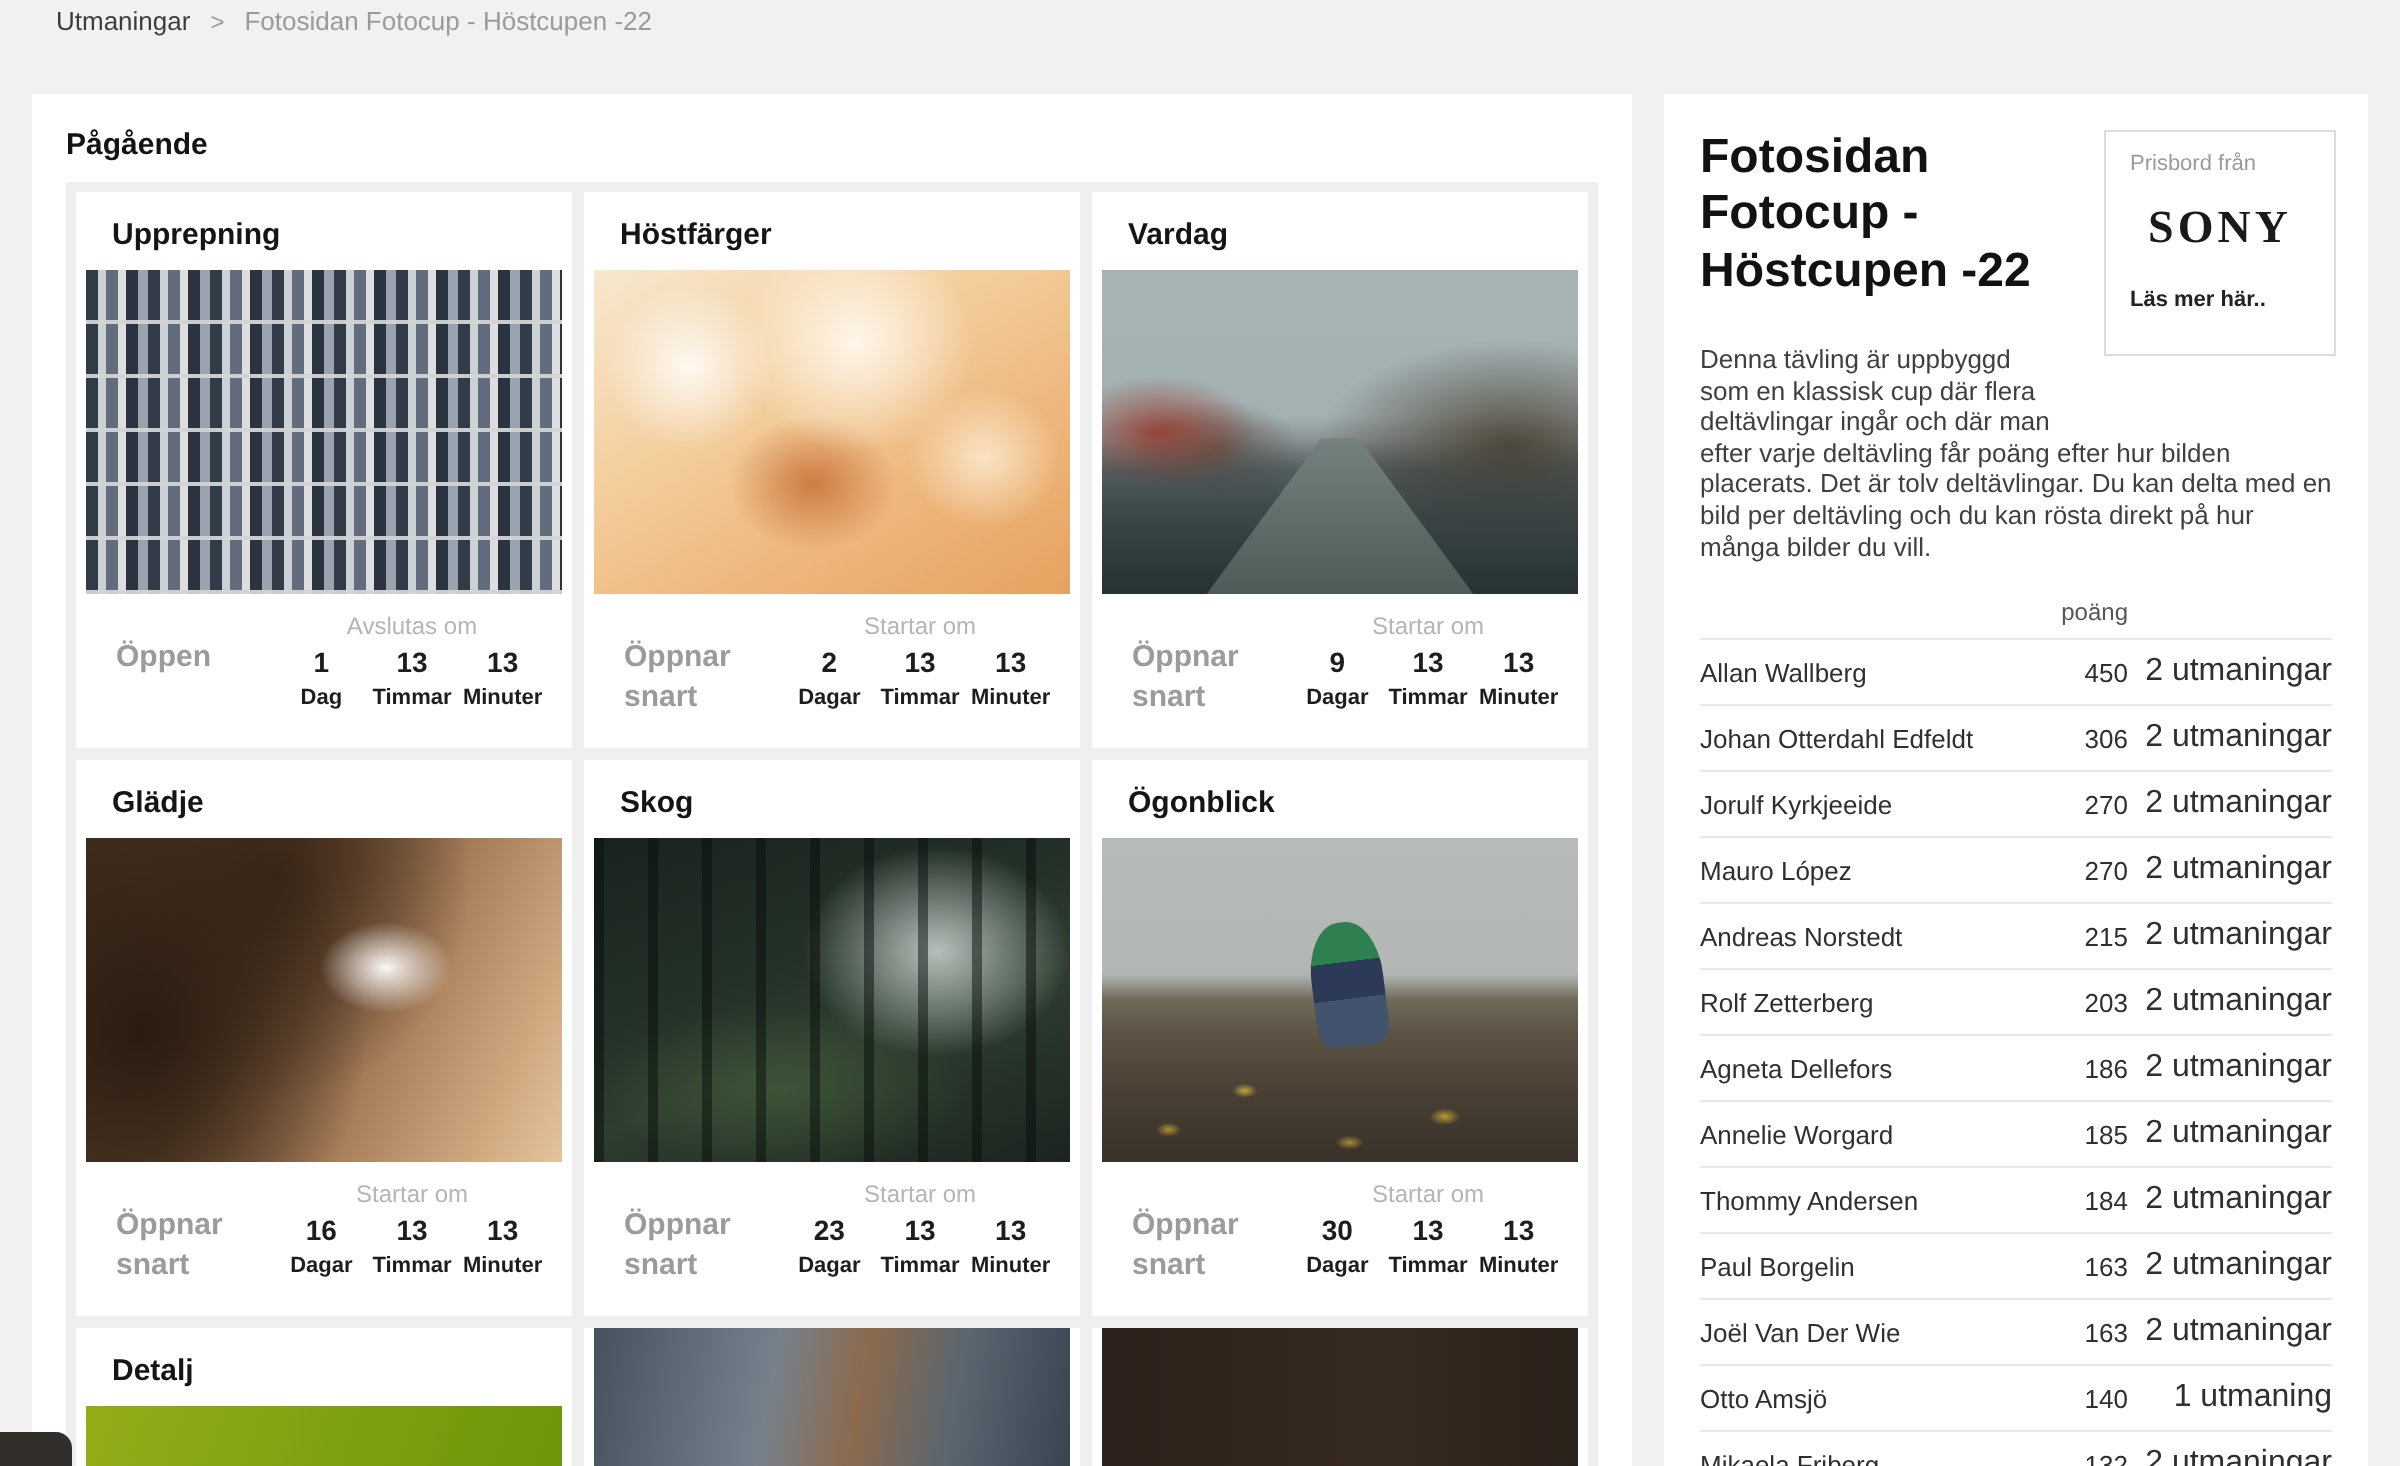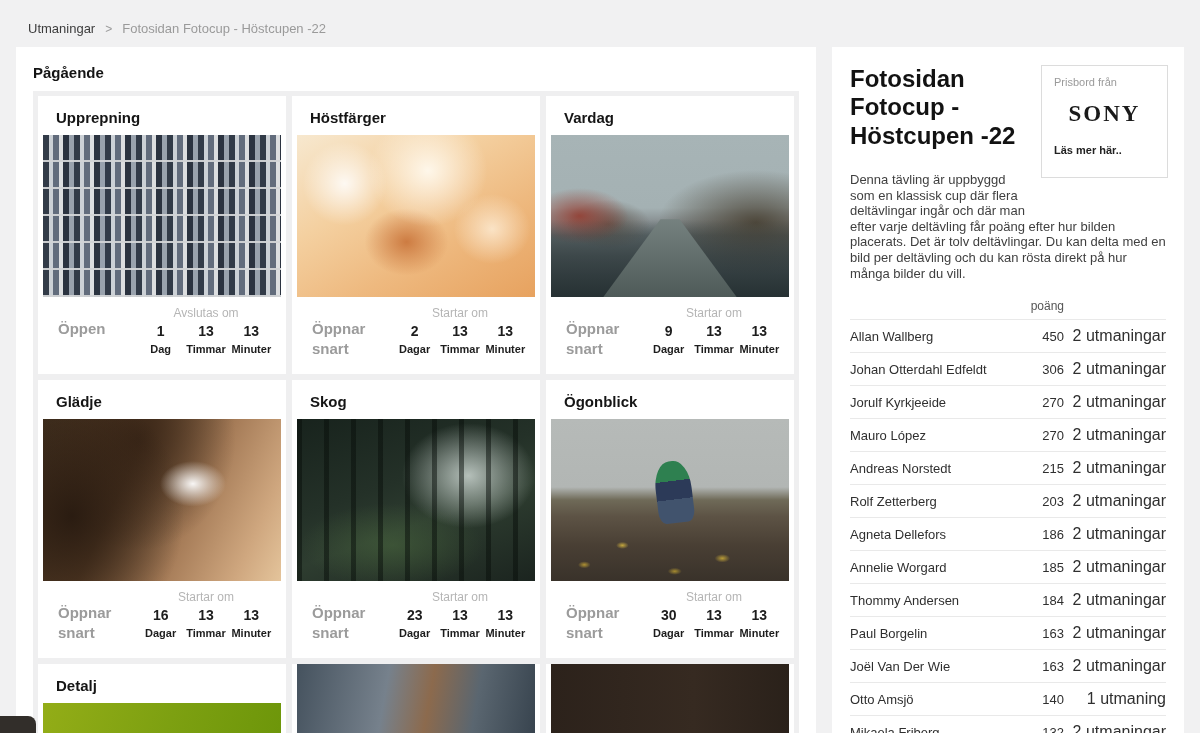--- a/index.html
+++ b/index.html
@@ -5,21 +5,21 @@
   * { margin:0; padding:0; box-sizing:border-box; }
   html,body { width:1200px; height:733px; }
   body {
     font-family:"Liberation Sans", sans-serif;
     background:#f1f1f2;
     position:relative;
     overflow:hidden;
     color:#222;
   }
   
-  .breadcrumb { position:absolute; top:21px; left:28px; font-size:13px; display:flex; gap:10px; align-items:center; }
+  .breadcrumb { position:absolute; top:3px; left:28px; font-size:13px; display:flex; gap:10px; align-items:center; }
   .crumb-link { color:#3d3d3d; cursor:pointer; }
   .crumb-sep { color:#9a9a9a; font-size:12px; }
   .crumb-current { color:#9a9a9a; }
 
   
   .main-panel { position:absolute; left:16px; top:47px; width:800px; height:700px; background:#fff; }
   .section-title { padding:17px 0 10px 17px; font-size:15px; font-weight:700; color:#141414; }
   .grid {
     margin:0 17px; background:#efeff0; padding:5px;
     display:grid; grid-template-columns:repeat(3,1fr); gap:6px; grid-auto-rows:278px;
@@ -92,21 +92,21 @@
     border-radius:45% 45% 20% 20%; transform:rotate(-7deg);
   }
   .img-detalj { background:linear-gradient(110deg, #93ad17 0%, #7da011 45%, #679207 100%); }
   .img-gatubild { background:linear-gradient(100deg, #45525e 0%, #76818c 35%, #8c6a4d 52%, #5a6670 70%, #2f3b46 100%); }
   .img-hemtrevligt { background:linear-gradient(90deg, #2c221b 0%, #362a21 60%, #2a211a 100%); }
 
   
   .sidebar { position:absolute; left:832px; top:47px; width:352px; height:700px; background:#fff; padding:18px; }
   .sidebar-title { font-size:24px; font-weight:700; color:#121212; line-height:1.18; width:185px; }
   .prize-box {
-    position:absolute; top:18px; right:16px; width:127px; height:113px;
+    position:absolute; top:18px; right:16px; width:116px; height:113px;
     border:1px solid #dcdcdc; background:#fff; padding:10px 12px;
   }
   .prize-label { font-size:11px; color:#9a9a9a; }
   .prize-brand {
     font-family:"Liberation Serif", serif; font-weight:700; font-size:23px;
     letter-spacing:2px; text-align:center; margin-top:13px; color:#1a1a1a; cursor:pointer;
   }
   .prize-link { font-size:11px; font-weight:700; color:#222; margin-top:17px; cursor:pointer; }
   .description { margin-top:22px; font-size:13px; color:#3f3f3f; line-height:1.2; white-space:pre-line; }
   .table-heading { margin:15px 0 0 16px; font-size:17px; font-weight:700; color:#9b9b9b; }

